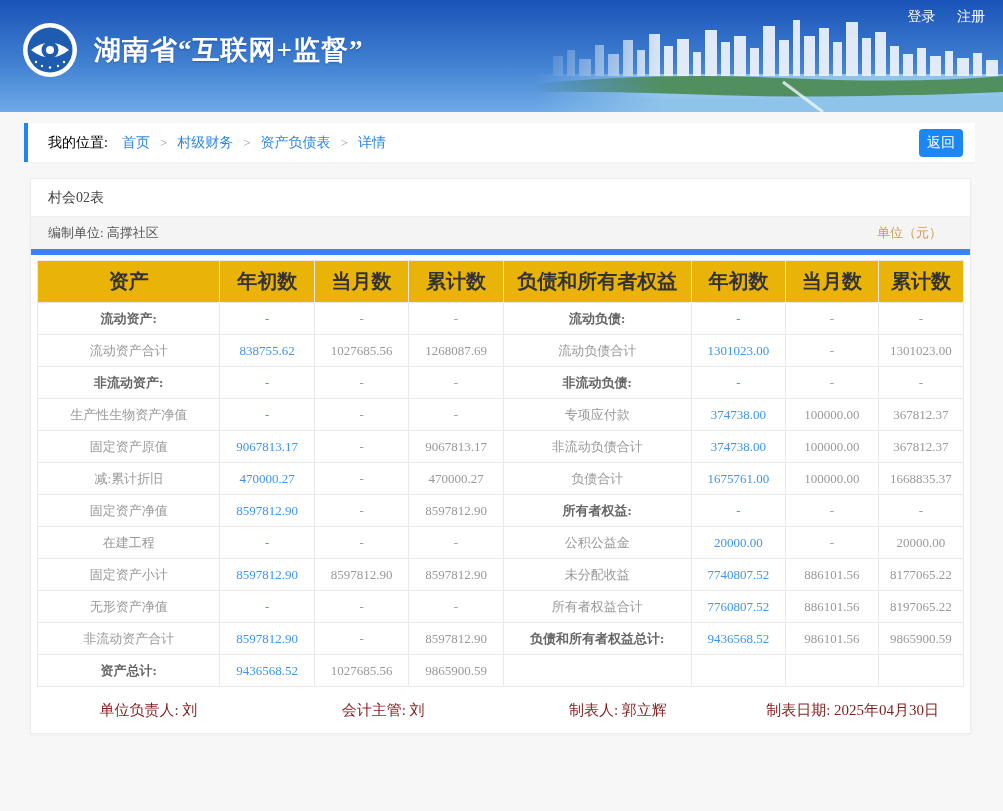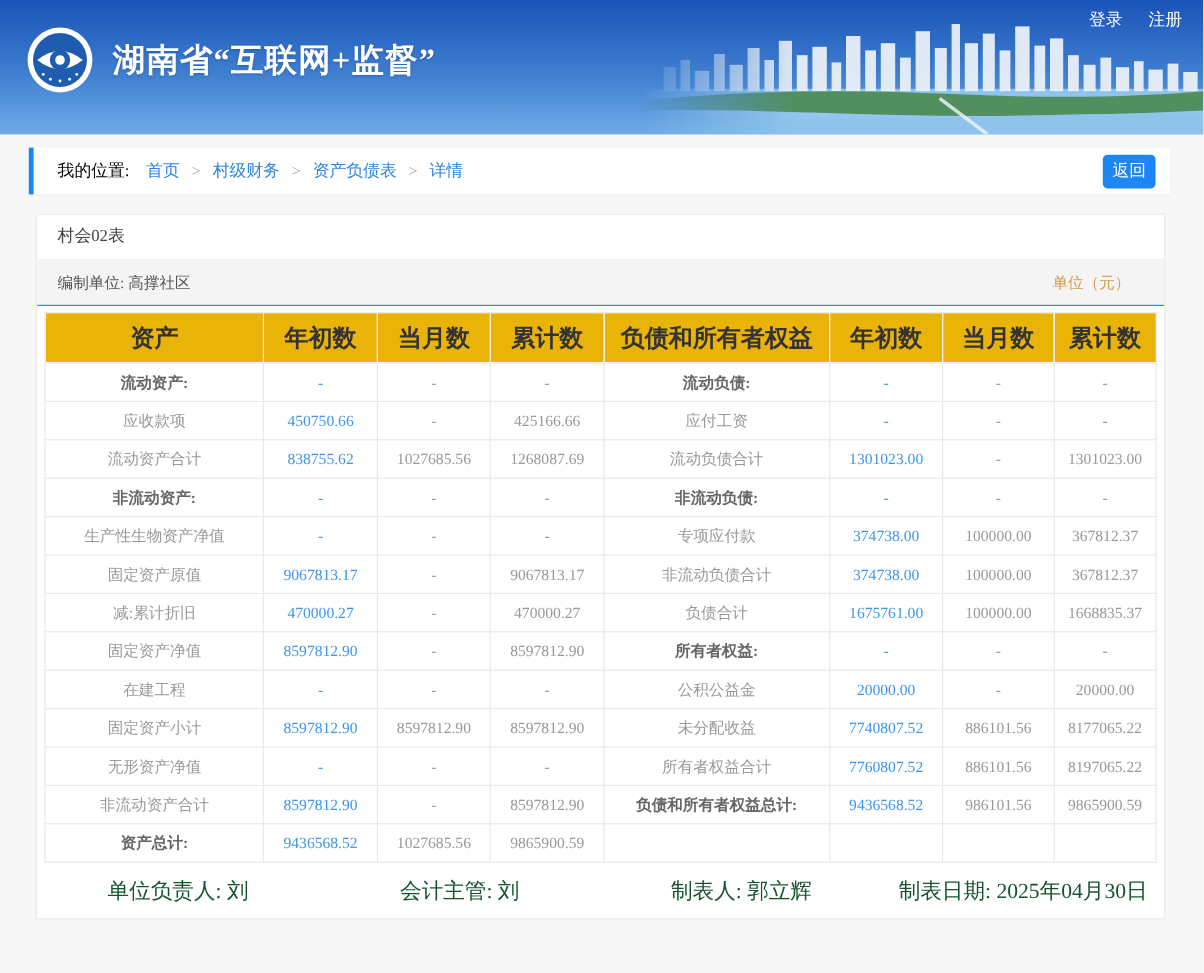--- a/index.html
+++ b/index.html
@@ -49,40 +49,40 @@
     margin:0 32px 0 30px; background:#fff; border:1px solid #ececec;
     box-shadow:0 1px 3px rgba(0,0,0,.04);
   }
   .panel-title {
     height:38px; line-height:38px; padding-left:17px; font-size:14px; color:#444;
     border-bottom:1px solid #efefef;
   }
   .panel-sub {
     height:38px; background:#f4f4f4; display:flex; align-items:center;
     justify-content:space-between; padding:0 28px 0 17px;
-    border-bottom:1px solid #3b82f6;
+    border-bottom:6px solid #3b82f6;
   }
   .panel-sub .unit-name { font-size:13px; color:#555; }
   .panel-sub .unit-measure { font-size:13px; color:#d09c4f; }
 
   .table-wrap { padding:5px 6px 0 6px; }
   table.sheet { width:100%; border-collapse:collapse; table-layout:fixed; }
   table.sheet th, table.sheet td {
     border:1px solid #e9e9e9; text-align:center; overflow:hidden; white-space:nowrap;
   }
   table.sheet th {
     height:42px; background:#eab308; font-size:20px; color:#333; font-weight:bold;
   }
   table.sheet td { height:32px; font-size:13px; color:#999; }
   td.cell-label { color:#888; }
   td.cell-label.bold { color:#666; font-weight:bold; }
   td.cell-link a { color:#3d96ec; text-decoration:none; cursor:pointer; }
 
   .sheet-footer {
-    display:flex; height:46px; align-items:center; font-size:18px; color:#14532d;
+    display:flex; height:46px; align-items:center; font-size:15px; color:#7f1d1d;
   }
   .sheet-footer .fcell { flex:1; text-align:center; }
 </style>
 </head>
 <body>
 
 <div class="page">
 
   <header class="site-header">
     <svg class="skyline" viewBox="0 0 470 100" preserveAspectRatio="none" aria-hidden="true">
@@ -212,30 +212,20 @@
               <td class="cell-label bold">流动资产:</td>
               <td class="cell-link"><a>-</a></td>
               <td>-</td>
               <td>-</td>
               <td class="cell-label bold">流动负债:</td>
               <td class="cell-link"><a>-</a></td>
               <td>-</td>
               <td>-</td>
             </tr>
             <tr>
-              <td class="cell-label">应收款项</td>
-              <td class="cell-link"><a>450750.66</a></td>
-              <td>-</td>
-              <td>425166.66</td>
-              <td class="cell-label">应付工资</td>
-              <td class="cell-link"><a>-</a></td>
-              <td>-</td>
-              <td>-</td>
-            </tr>
-            <tr>
               <td class="cell-label">流动资产合计</td>
               <td class="cell-link"><a>838755.62</a></td>
               <td>1027685.56</td>
               <td>1268087.69</td>
               <td class="cell-label">流动负债合计</td>
               <td class="cell-link"><a>1301023.00</a></td>
               <td>-</td>
               <td>1301023.00</td>
             </tr>
             <tr>

